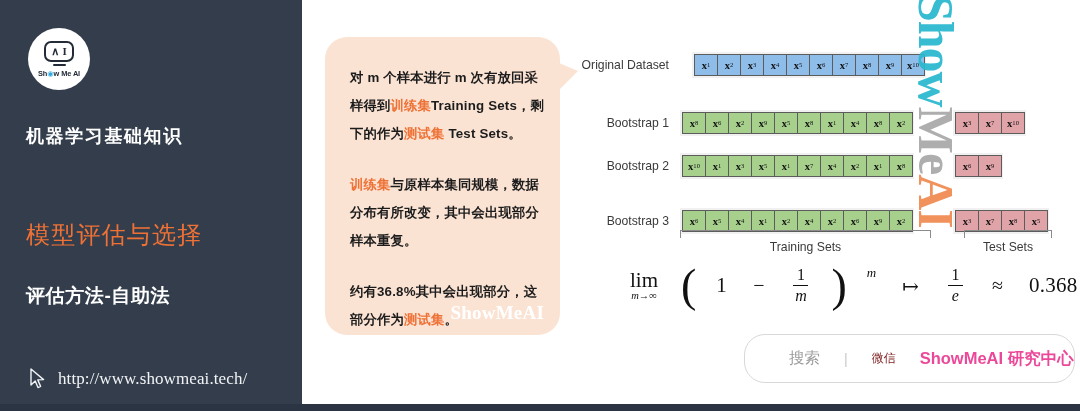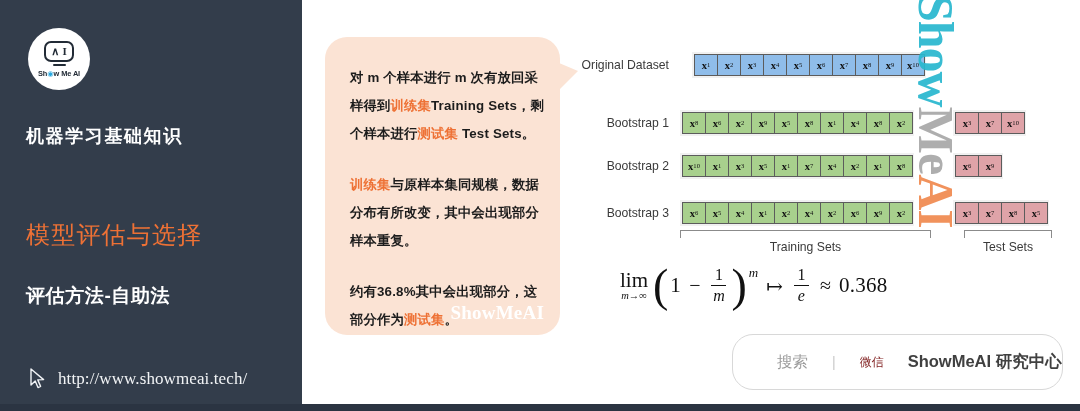--- a/index.html
+++ b/index.html
@@ -116,46 +116,46 @@
     content:""; position:absolute; top:0; width:1.3px; height:7px; background:#8b8b8b;
   }
   .bracket:before { left:0; } .bracket:after { right:0; }
   .bracket-label {
     position:absolute; top:9px; left:0; width:100%; text-align:center;
     font-size:12.2px; color:#3a3a3a; white-space:nowrap;
   }
 
   
   #formula {
-    position:absolute; left:318px; top:267px;
-    font-family:"Liberation Serif","DejaVu Serif",serif;
-    color:#111; display:flex; align-items:center; gap:2px;
+    position:absolute; left:328px; top:267px;
+    font-family:"Liberation Serif","DejaVu Serif",serif;
+    color:#111; display:flex; align-items:center; gap:20px;
   }
   .lim { display:inline-flex; flex-direction:column; align-items:center; margin-right:3px; }
   .lim .lim-top { font-size:21px; line-height:20px; }
   .lim .lim-bot { font-size:10.5px; line-height:11px; font-style:italic; }
   .paren { font-size:46px; line-height:34px; font-weight:300; }
   .frac { display:inline-flex; flex-direction:column; align-items:center; margin:0 3px; }
   .frac .num { font-size:16px; line-height:16px; }
   .frac .bar { width:100%; min-width:15px; height:1.2px; background:#111; margin:1.5px 0; }
   .frac .den { font-size:16px; line-height:17px; font-style:italic; }
   .sup { font-size:13px; font-style:italic; align-self:flex-start; margin-top:-2px; }
   .op { font-size:20px; margin:0 6px; }
   .num-big { font-size:21px; letter-spacing:.3px; }
 
   
   #search-pill {
-    position:absolute; left:430px; top:334px; width:331px; height:56px;
+    position:absolute; left:442px; top:334px; width:331px; height:49px;
     border:1.6px solid #d8d8d8; border-radius:21px;
     display:flex; align-items:center; padding:0 20px; gap:24px; background:#fff;
   }
   #search-placeholder { font-size:15.5px; color:#9b9b9b; white-space:nowrap; }
   #search-divider { color:#c9c9c9; font-size:14px; }
   #search-channel { font-size:12px; color:#7f1d1d; white-space:nowrap; }
-  #search-brand { font-size:16.5px; font-weight:bold; color:#404040; white-space:nowrap; }
+  #search-brand { font-size:16.5px; font-weight:bold; color:#ec4899; white-space:nowrap; }
 
   
   #wm-big {
     position:absolute; left:663px; top:-6px;
     transform:rotate(90deg); transform-origin:left top;
     font-family:"Liberation Serif","DejaVu Serif",serif;
     font-size:50px; font-weight:bold; letter-spacing:-1px;
     white-space:nowrap; opacity:.93; pointer-events:none;
   }
   #wm-big .w1 { color:#29b8cf; }
@@ -189,21 +189,21 @@
       <span id="side-url">http://www.showmeai.tech/</span>
     </div>
 
     <div id="side-sub2">评估方法-自助法</div>
   </div>
 
   <div id="main">
 
     <div id="bubble">
       <div id="bubble-inner">
-          <div class="bub-p"><span>对 m 个样本进行 m 次有放回采</span><span>样得到</span><span class="hl">训练集</span><span>Training Sets，剩</span><span>个样本进行</span><span class="hl">测试集</span><span> Test Sets。</span></div>
+          <div class="bub-p"><span>对 m 个样本进行 m 次有放回采</span><span>样得到</span><span class="hl">训练集</span><span>Training Sets，剩</span><span>下的作为</span><span class="hl">测试集</span><span> Test Sets。</span></div>
           <div class="bub-gap"></div>
           <div class="bub-p"><span class="hl">训练集</span><span>与原样本集同规模，数据</span><span>分布有所改变，其中会出现部分</span><span>样本重复。</span></div>
           <div class="bub-gap"></div>
           <div class="bub-p"><span>约有36.8%其中会出现部分，这部</span><span>分作为</span><span class="hl">测试集</span><span>。</span></div>
         </div>
       <div id="bubble-watermark">ShowMeAI</div>
     </div>
     <div id="bubble-tail"></div>
 
     <div id="diagram">
@@ -254,21 +254,21 @@
             <div class="cell c-train">x<sub>4</sub></div>
             <div class="cell c-train">x<sub>2</sub></div>
             <div class="cell c-train">x<sub>1</sub></div>
             <div class="cell c-train">x<sub>8</sub></div>
           </div>
           <div class="cells" style="margin-left: 39px;">
             <div class="cell c-test">x<sub>6</sub></div>
             <div class="cell c-test">x<sub>9</sub></div>
           </div>
         </div>
-        <div class="row" style="left: 88px; top: 160px; border-radius: 9px;">
+        <div class="row" style="left: 88px; top: 168px; border-radius: 9px;">
           <div class="row-label">Bootstrap 3</div>
           <div class="cells">
             <div class="cell c-train">x<sub>6</sub></div>
             <div class="cell c-train">x<sub>5</sub></div>
             <div class="cell c-train">x<sub>4</sub></div>
             <div class="cell c-train">x<sub>1</sub></div>
             <div class="cell c-train">x<sub>2</sub></div>
             <div class="cell c-train">x<sub>4</sub></div>
             <div class="cell c-train">x<sub>2</sub></div>
             <div class="cell c-train">x<sub>6</sub></div>

